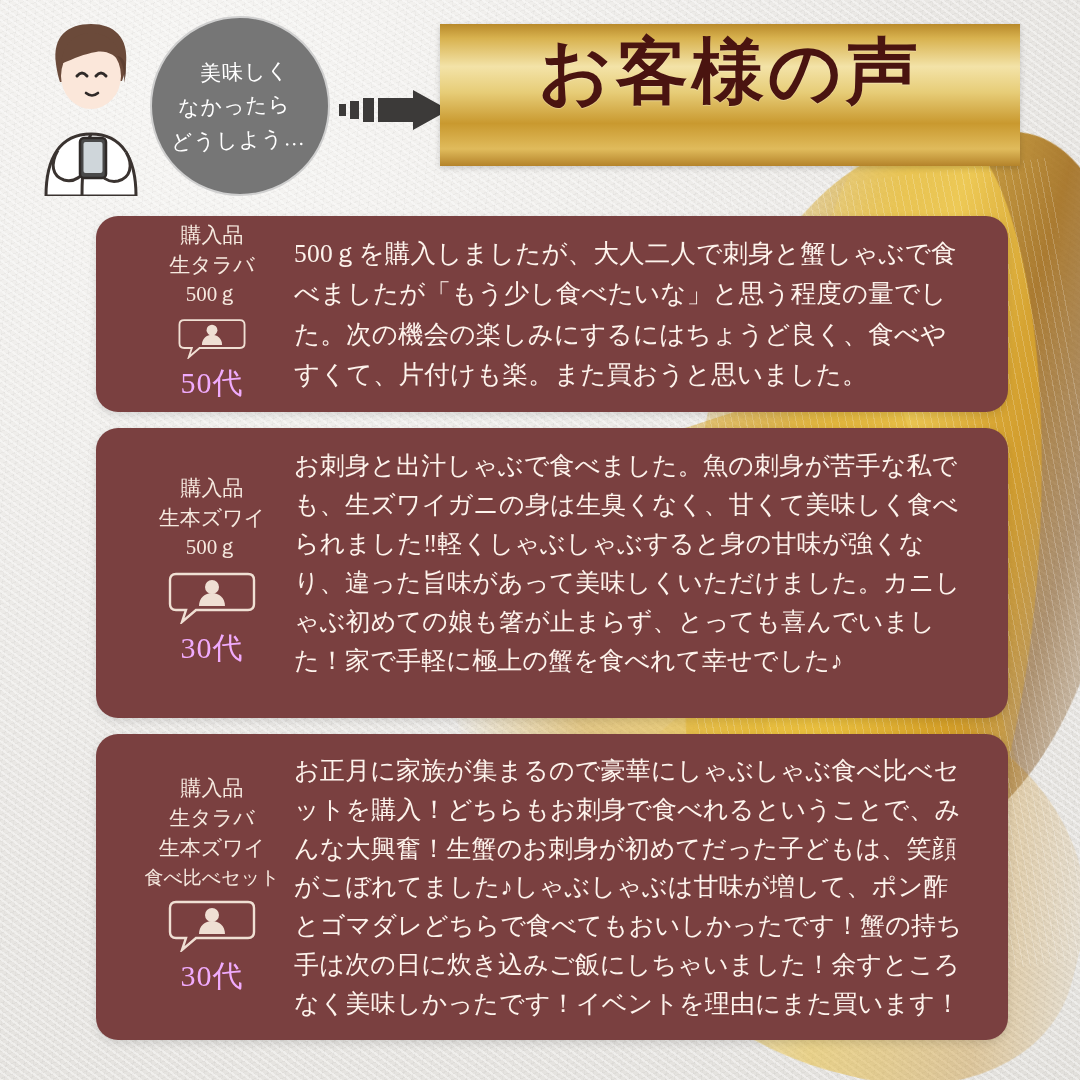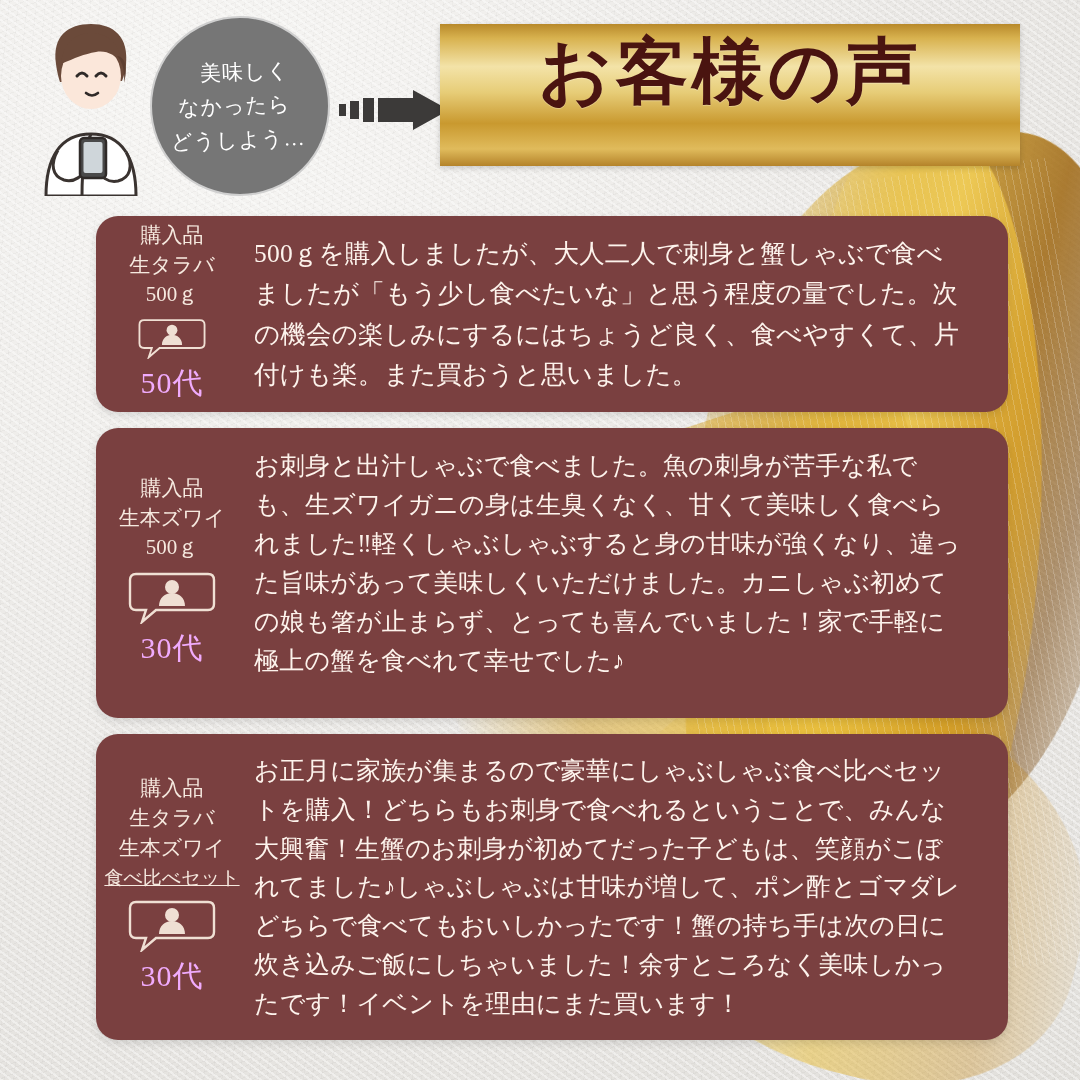--- a/index.html
+++ b/index.html
@@ -168,29 +168,30 @@
 
   .card-meta {
     width: 152px;
     flex: 0 0 152px;
     display: flex;
     flex-direction: column;
     align-items: center;
     justify-content: center;
     gap: 2px;
     padding: 6px 0 8px;
+    margin-left: 40px;
   }
   .meta-line {
     font-size: 21px;
     line-height: 1.32;
     color: #f6e9df;
     letter-spacing: 0px;
     white-space: nowrap;
   }
-  .meta-line.small { font-size: 19px; text-decoration: underline; }
+  .meta-line.small { font-size: 19px; }
 
   .person-bubble {
     position: relative;
     width: 92px; height: 54px;
     margin-top: 6px;
   }
   .age {
     font-size: 30px;
     color: #f0abfc;
     margin-top: 2px;

